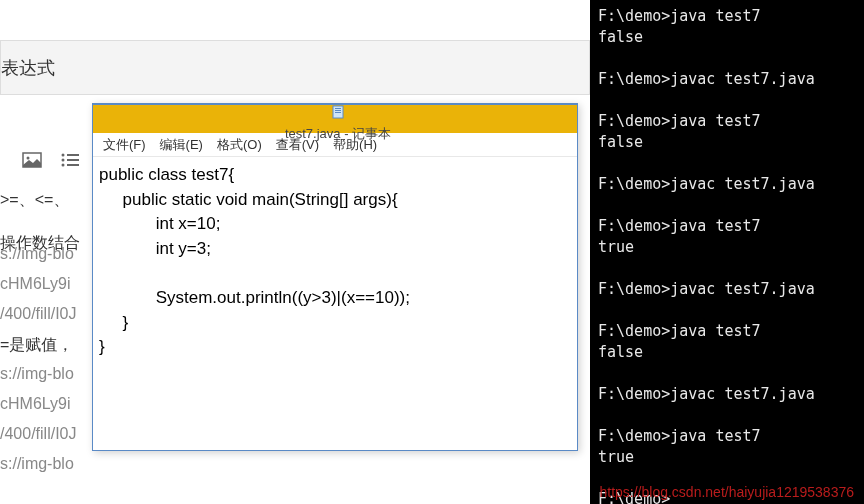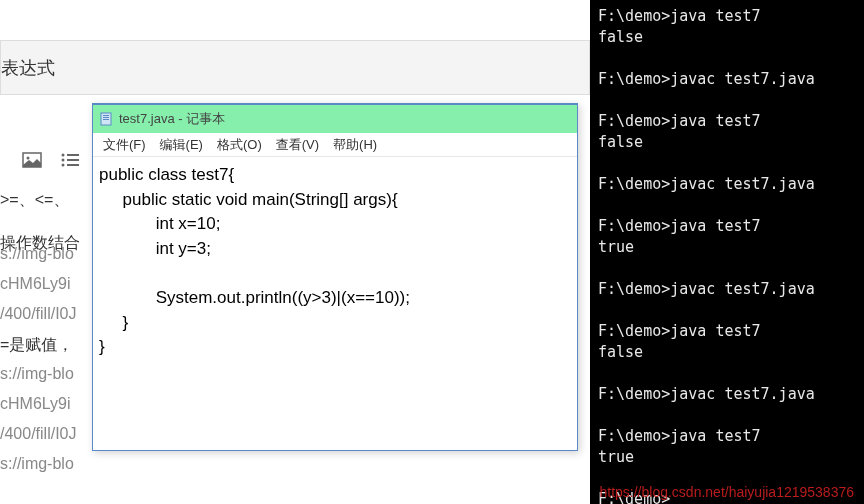--- a/index.html
+++ b/index.html
@@ -4,21 +4,21 @@
   <style>
     * { margin: 0; padding: 0; box-sizing: border-box; }
     body { width: 864px; height: 504px; position: relative; font-family: "Microsoft YaHei", sans-serif; overflow: hidden; background: #fff; }
     
     .bg-header { position: absolute; left: 0; top: 40px; width: 590px; height: 55px; background: #f4f4f4; border: 1px solid #ddd; display: flex; align-items: center; padding-left: 0; font-size: 18px; color: #333; }
     .bg-toolbar { position: absolute; left: 0; top: 135px; width: 590px; height: 50px; display: flex; align-items: center; gap: 14px; padding-left: 20px; }
     .bg-toolbar .ticon { width: 24px; height: 20px; display: flex; align-items: center; justify-content: center; color: #555; }
     .bg-text { position: absolute; left: 0; font-size: 16px; color: #333; white-space: nowrap; }
     
     .notepad { position: absolute; left: 92px; top: 103px; width: 486px; height: 348px; background: #fff; border: 1px solid #5a8ac6; border-top: 2px solid #5a8ac6; box-shadow: 2px 2px 8px rgba(0,0,0,0.18); }
-    .np-title { height: 28px; display: flex; align-items: center; padding-left: 6px; font-size: 13px; color: #444; gap: 6px; background: #86efac; }
+    .np-title { height: 28px; display: flex; align-items: center; padding-left: 6px; font-size: 13px; color: #444; gap: 6px; background: #eab308; flex-direction: column; }
     .np-icon { width: 14px; height: 14px; display: inline-flex; }
     .np-menu { height: 24px; display: flex; align-items: center; gap: 6px; padding-left: 6px; font-size: 13px; color: #333; border-bottom: 1px solid #e8e8e8; }
     .np-menu span { padding: 0 4px; }
     .np-body { padding: 6px 6px; font-family: Liberation Sans, sans-serif; font-size: 17px; line-height: 1.45; color: #000; white-space: pre; }
     
     .terminal { position: absolute; left: 590px; top: 0; width: 274px; height: 504px; background: #000; color: #e8e8e8; font-family: "SimSun", Consolas, monospace; font-size: 15px; line-height: 1.4; padding: 6px 8px; white-space: pre; }
     
     .watermark { position: absolute; right: 10px; bottom: 4px; color: #b91c1c; font-size: 14px; font-family: sans-serif; }
   </style>
 </head>

